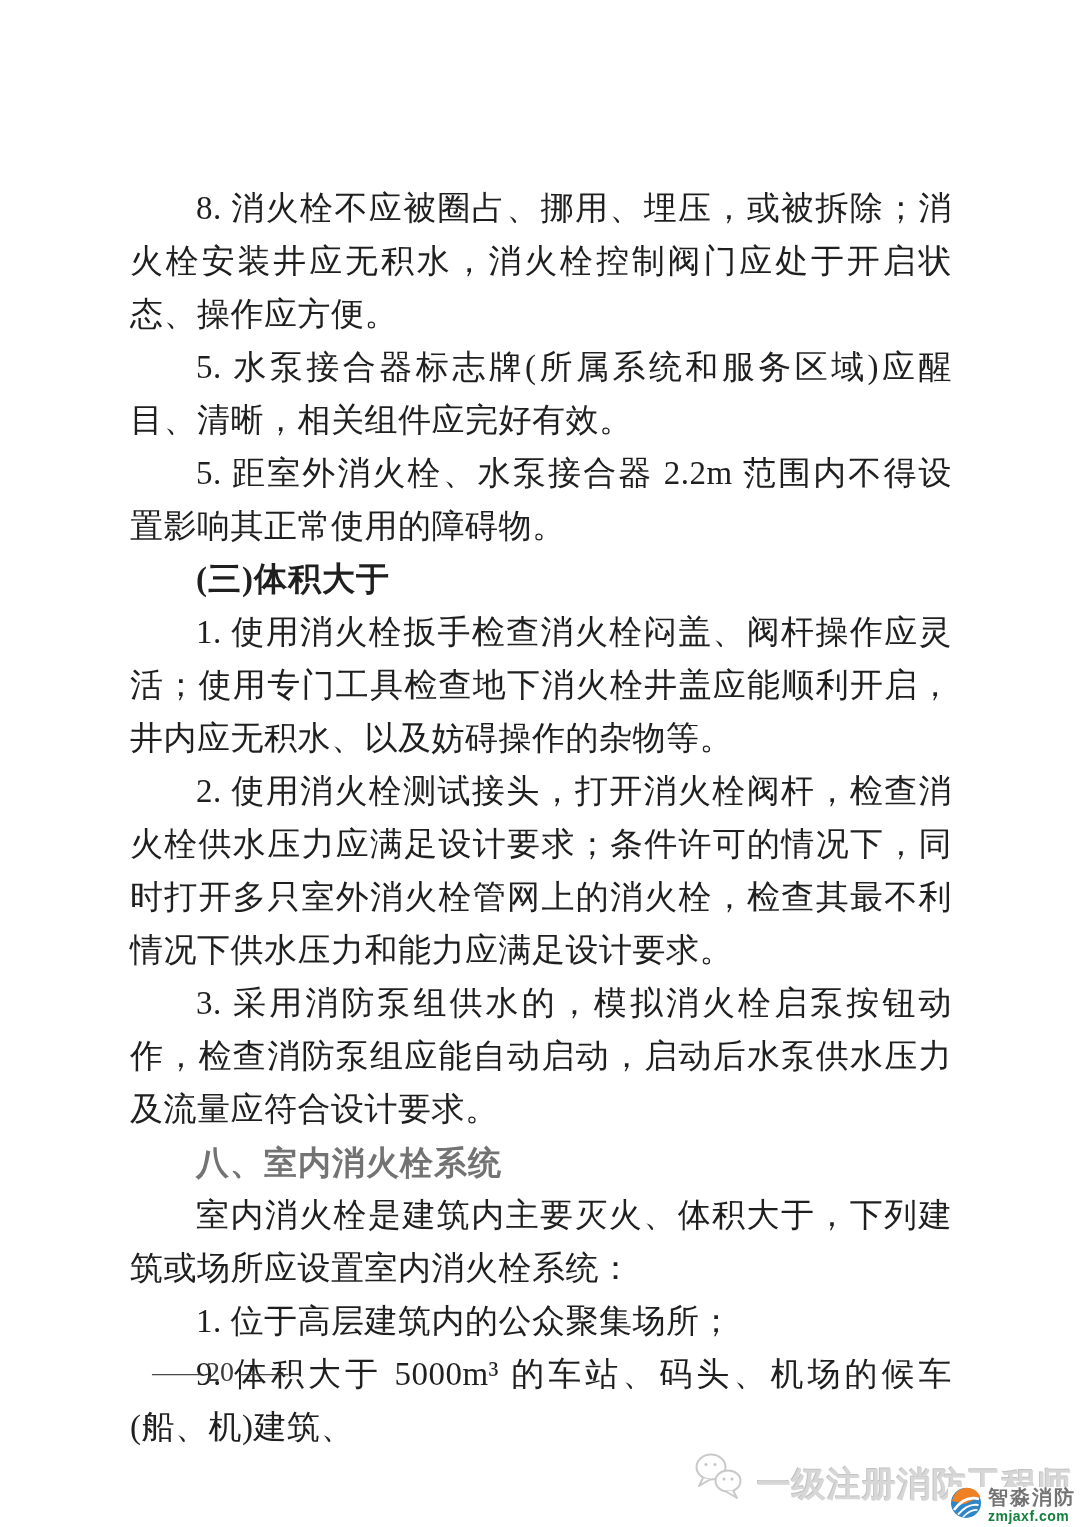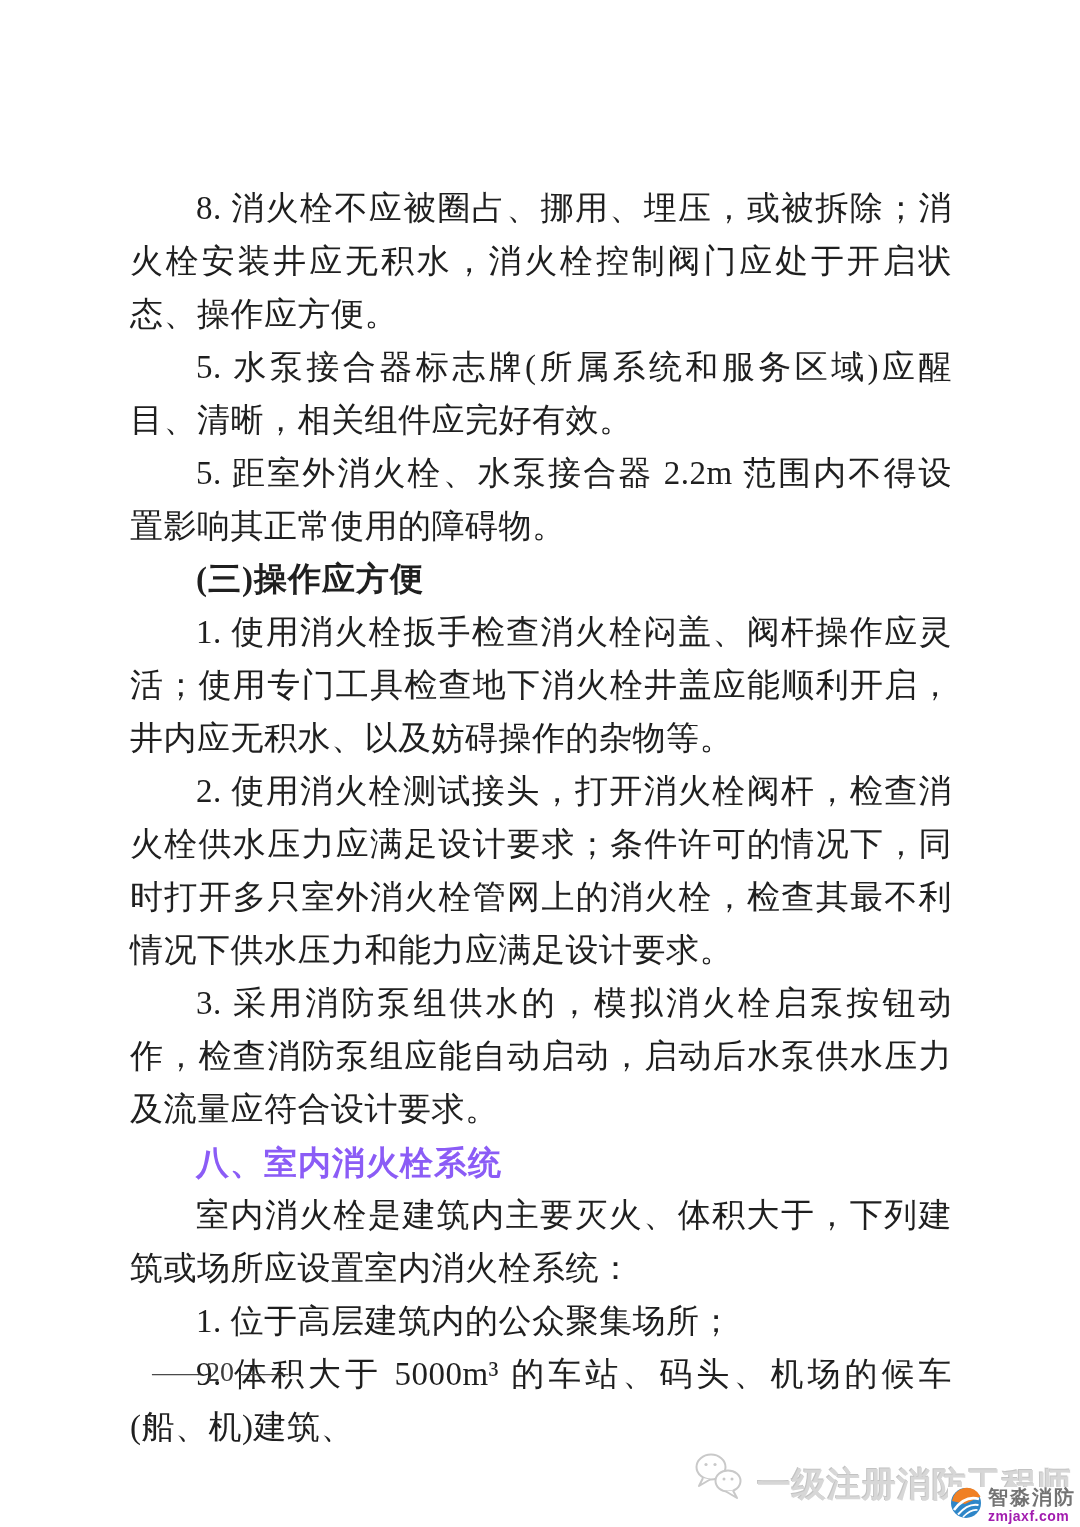--- a/index.html
+++ b/index.html
@@ -32,21 +32,21 @@
   .heading-kai {
     margin: 0;
     text-indent: 2em;
     font-weight: 600;
     letter-spacing: 1px;
   }
   .heading-hei {
     margin: 0;
     text-indent: 2em;
     font-weight: 700;
-    color: #8b5cf6;
+    color: #737373;
     font-family: "Liberation Sans", "DejaVu Sans", sans-serif;
     letter-spacing: 1px;
   }
 
   .page-number {
     position: absolute;
     left: 162px;
     top: 1356px;
     display: flex;
     align-items: center;
@@ -93,35 +93,35 @@
     font-family: "Liberation Sans", "DejaVu Sans", sans-serif;
     font-size: 20px;
     font-weight: 700;
     letter-spacing: 2px;
     color: #737373;
   }
   .brand-url {
     font-family: "Liberation Sans", "DejaVu Sans", sans-serif;
     font-size: 14px;
     font-weight: 700;
-    color: #a21caf;
+    color: #15803d;
     margin-top: 2px;
     letter-spacing: 0.5px;
   }
 </style>
 </head>
 <body>
 
 <div class="page">
 
   <div class="content">
     <p class="para">8. 消火栓不应被圈占、挪用、埋压，或被拆除；消火栓安装井应无积水，消火栓控制阀门应处于开启状态、操作应方便。</p>
     <p class="para">5. 水泵接合器标志牌(所属系统和服务区域)应醒目、清晰，相关组件应完好有效。</p>
     <p class="para">5. 距室外消火栓、水泵接合器 2.2m 范围内不得设置影响其正常使用的障碍物。</p>
-    <p class="heading-kai">(三)操作应方便</p>
+    <p class="heading-kai">(三)体积大于</p>
     <p class="para">1. 使用消火栓扳手检查消火栓闷盖、阀杆操作应灵活；使用专门工具检查地下消火栓井盖应能顺利开启，井内应无积水、以及妨碍操作的杂物等。</p>
     <p class="para">2. 使用消火栓测试接头，打开消火栓阀杆，检查消火栓供水压力应满足设计要求；条件许可的情况下，同时打开多只室外消火栓管网上的消火栓，检查其最不利情况下供水压力和能力应满足设计要求。</p>
     <p class="para">3. 采用消防泵组供水的，模拟消火栓启泵按钮动作，检查消防泵组应能自动启动，启动后水泵供水压力及流量应符合设计要求。</p>
     <p class="heading-hei">八、室内消火栓系统</p>
     <p class="para">室内消火栓是建筑内主要灭火、体积大于，下列建筑或场所应设置室内消火栓系统：</p>
     <p class="para">1. 位于高层建筑内的公众聚集场所；</p>
     <p class="para">9. 体积大于 5000m³ 的车站、码头、机场的候车(船、机)建筑、</p>
   </div>
 
   <div class="page-number">

